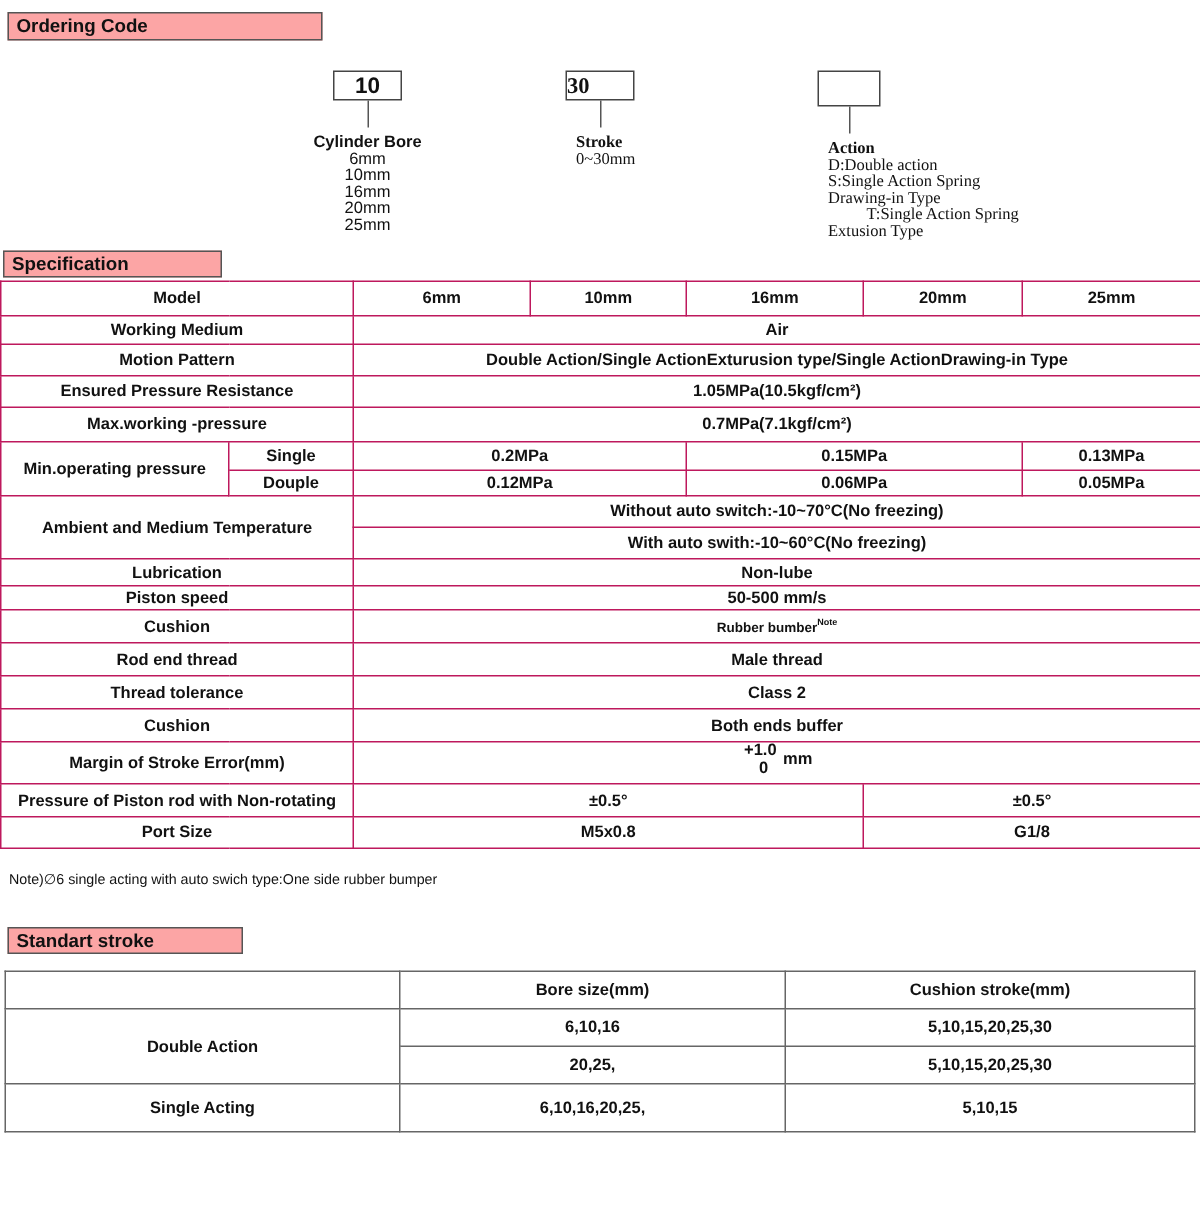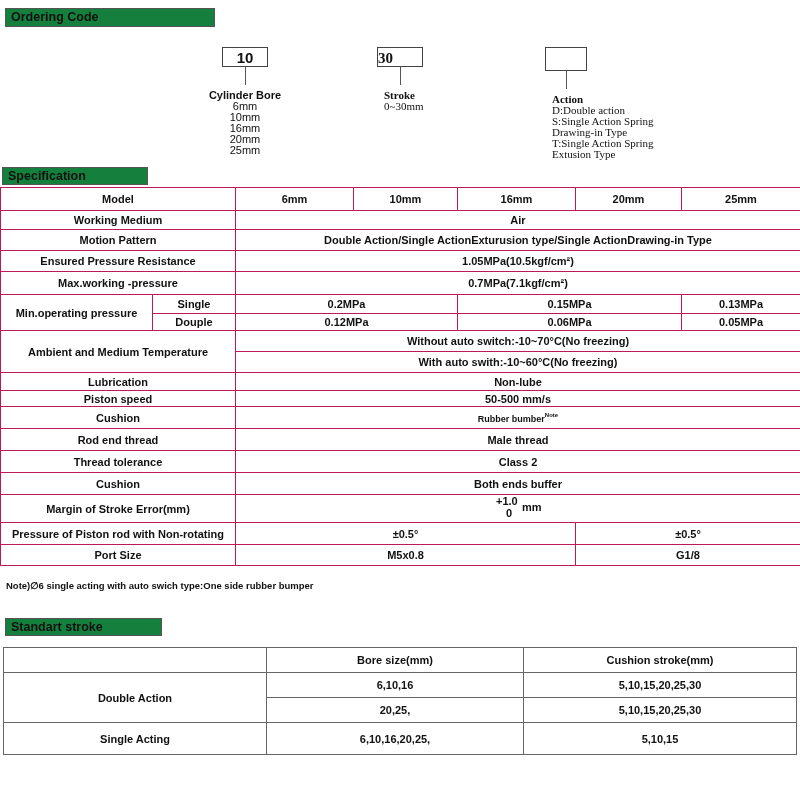--- a/index.html
+++ b/index.html
@@ -1,21 +1,21 @@
 <!DOCTYPE html>
 <html><head>
 <meta charset="utf-8">
 <style>
   html, body { margin: 0; padding: 0; background: #ffffff; }
   body {
     width: 800px; height: 807px; position: relative; overflow: hidden;
     font-family: "Liberation Sans", sans-serif; color: #111;
   }
   .sec-title {
-    position: absolute; border: 1px solid #555; background: #15803d;
+    position: absolute; border: 1px solid #555; background: #fca5a5;
     font-weight: bold; font-size: 12.5px; line-height: 16px; padding: 0 5px;
     box-sizing: border-box;
   }
   .code-block { position: absolute; text-align: center; }
   .code-box {
     border: 1px solid #444; width: 46px; height: 20px; margin: 0 auto;
     font-weight: bold; font-size: 15px; line-height: 20px; box-sizing: border-box; background:#fff;
   }
   .code-stem { width: 1px; height: 18px; background: #555; margin: 0 auto 4px auto; }
   .code-label { font-weight: bold; font-size: 11px; line-height: 12px; }
@@ -33,21 +33,21 @@
     border: 1px solid #be185d; text-align: center; padding: 0; 
     overflow: hidden; white-space: nowrap; margin-left: 32px;
   }
   .sup { font-size: 6px; vertical-align: super; }
   .tiny { font-size: 9px; }
   .tol { display: inline-block; position: relative; width: 60px; height: 24px; }
   .tol .up { position: absolute; left: 8px; top: 0px; font-size: 11px; line-height: 11px; }
   .tol .dn { position: absolute; left: 18px; top: 12px; font-size: 11px; line-height: 11px; }
   .tol .unit { position: absolute; left: 28px; top: 6px; font-size: 11px; line-height: 11px; }
 
-  .note { position: absolute; left: 6px; top: 580px; font-size: 9.5px; font-weight: bold; }
+  .note { position: absolute; left: 6px; top: 580px; font-size: 9.5px; font-weight: normal; }
 
   table.stroke {
     position: absolute; left: 3px; top: 647px; width: 793px;
     border-collapse: collapse; table-layout: fixed;
     font-size: 11px; font-weight: bold;
   }
   table.stroke td { border: 1px solid #666; text-align: center; padding: 0; }
 </style>
 </head>
 <body>
@@ -72,21 +72,21 @@
   <div class="code-opt" style="padding-left:7px;">0~30mm</div>
 </div>
 
 <div class="code-block left-align" style="left:545px; top:47px; width:160px;">
   <div class="code-box" style="width:42px; height:24px;"></div>
   <div class="code-stem" style="margin-left:21px;"></div>
   <div class="code-label" style="padding-left:7px;">Action</div>
   <div class="code-opt" style="padding-left:7px;">D:Double action</div>
   <div class="code-opt" style="padding-left:7px;">S:Single Action Spring</div>
   <div class="code-opt" style="padding-left:7px;">Drawing-in Type</div>
-  <div class="code-opt" style="padding-left:7px;">T:Single Action Spring</div>
+  <div class="code-opt" style="padding-left:7px;text-align:center;">T:Single Action Spring</div>
   <div class="code-opt" style="padding-left:7px;">Extusion Type</div>
 </div>
 
 <div class="sec-title" style="left:2px; top:167px; width:146px; height:18px;">Specification</div>
 
 <table class="spec">
   <colgroup>
     <col style="width:152px">
       <col style="width:83px">
     <col style="width:118px">

